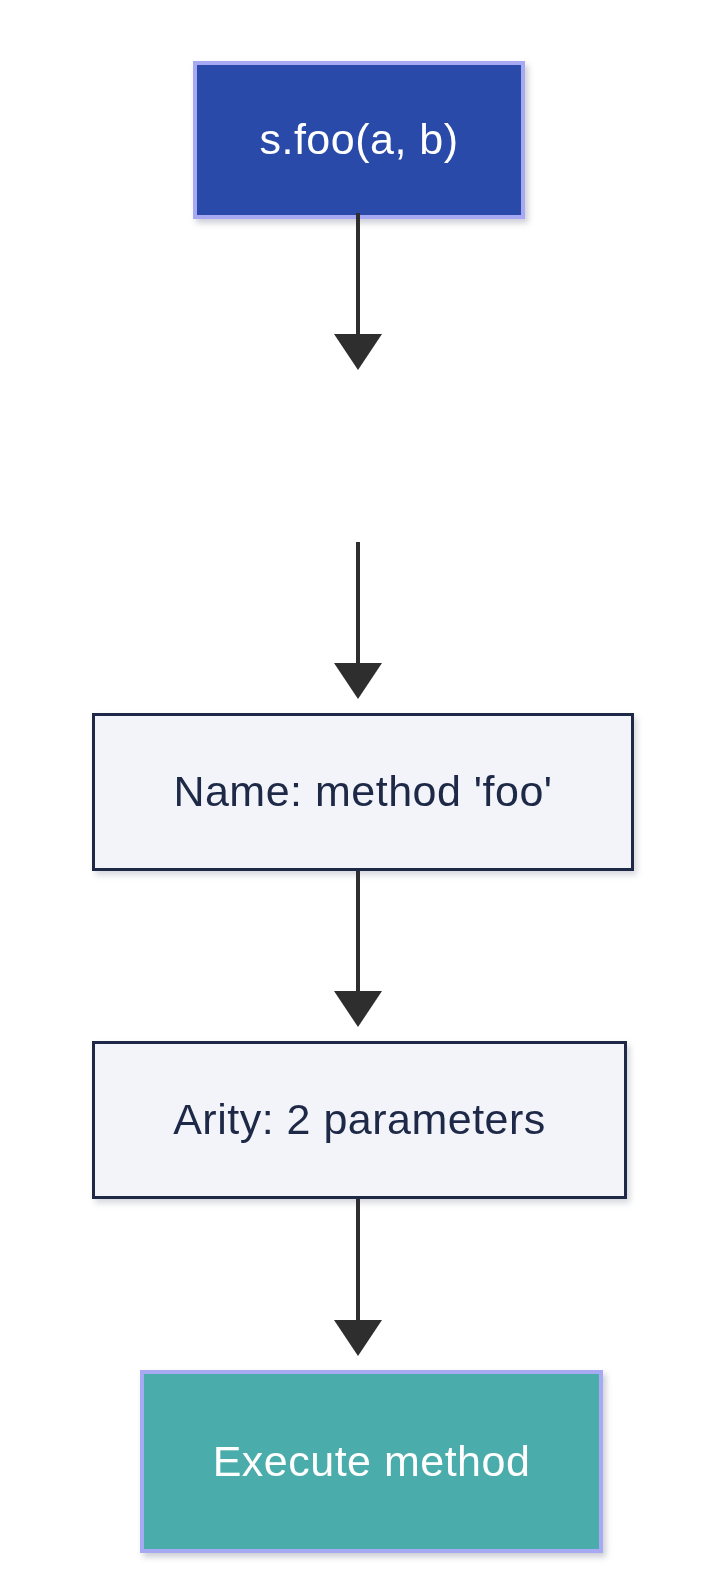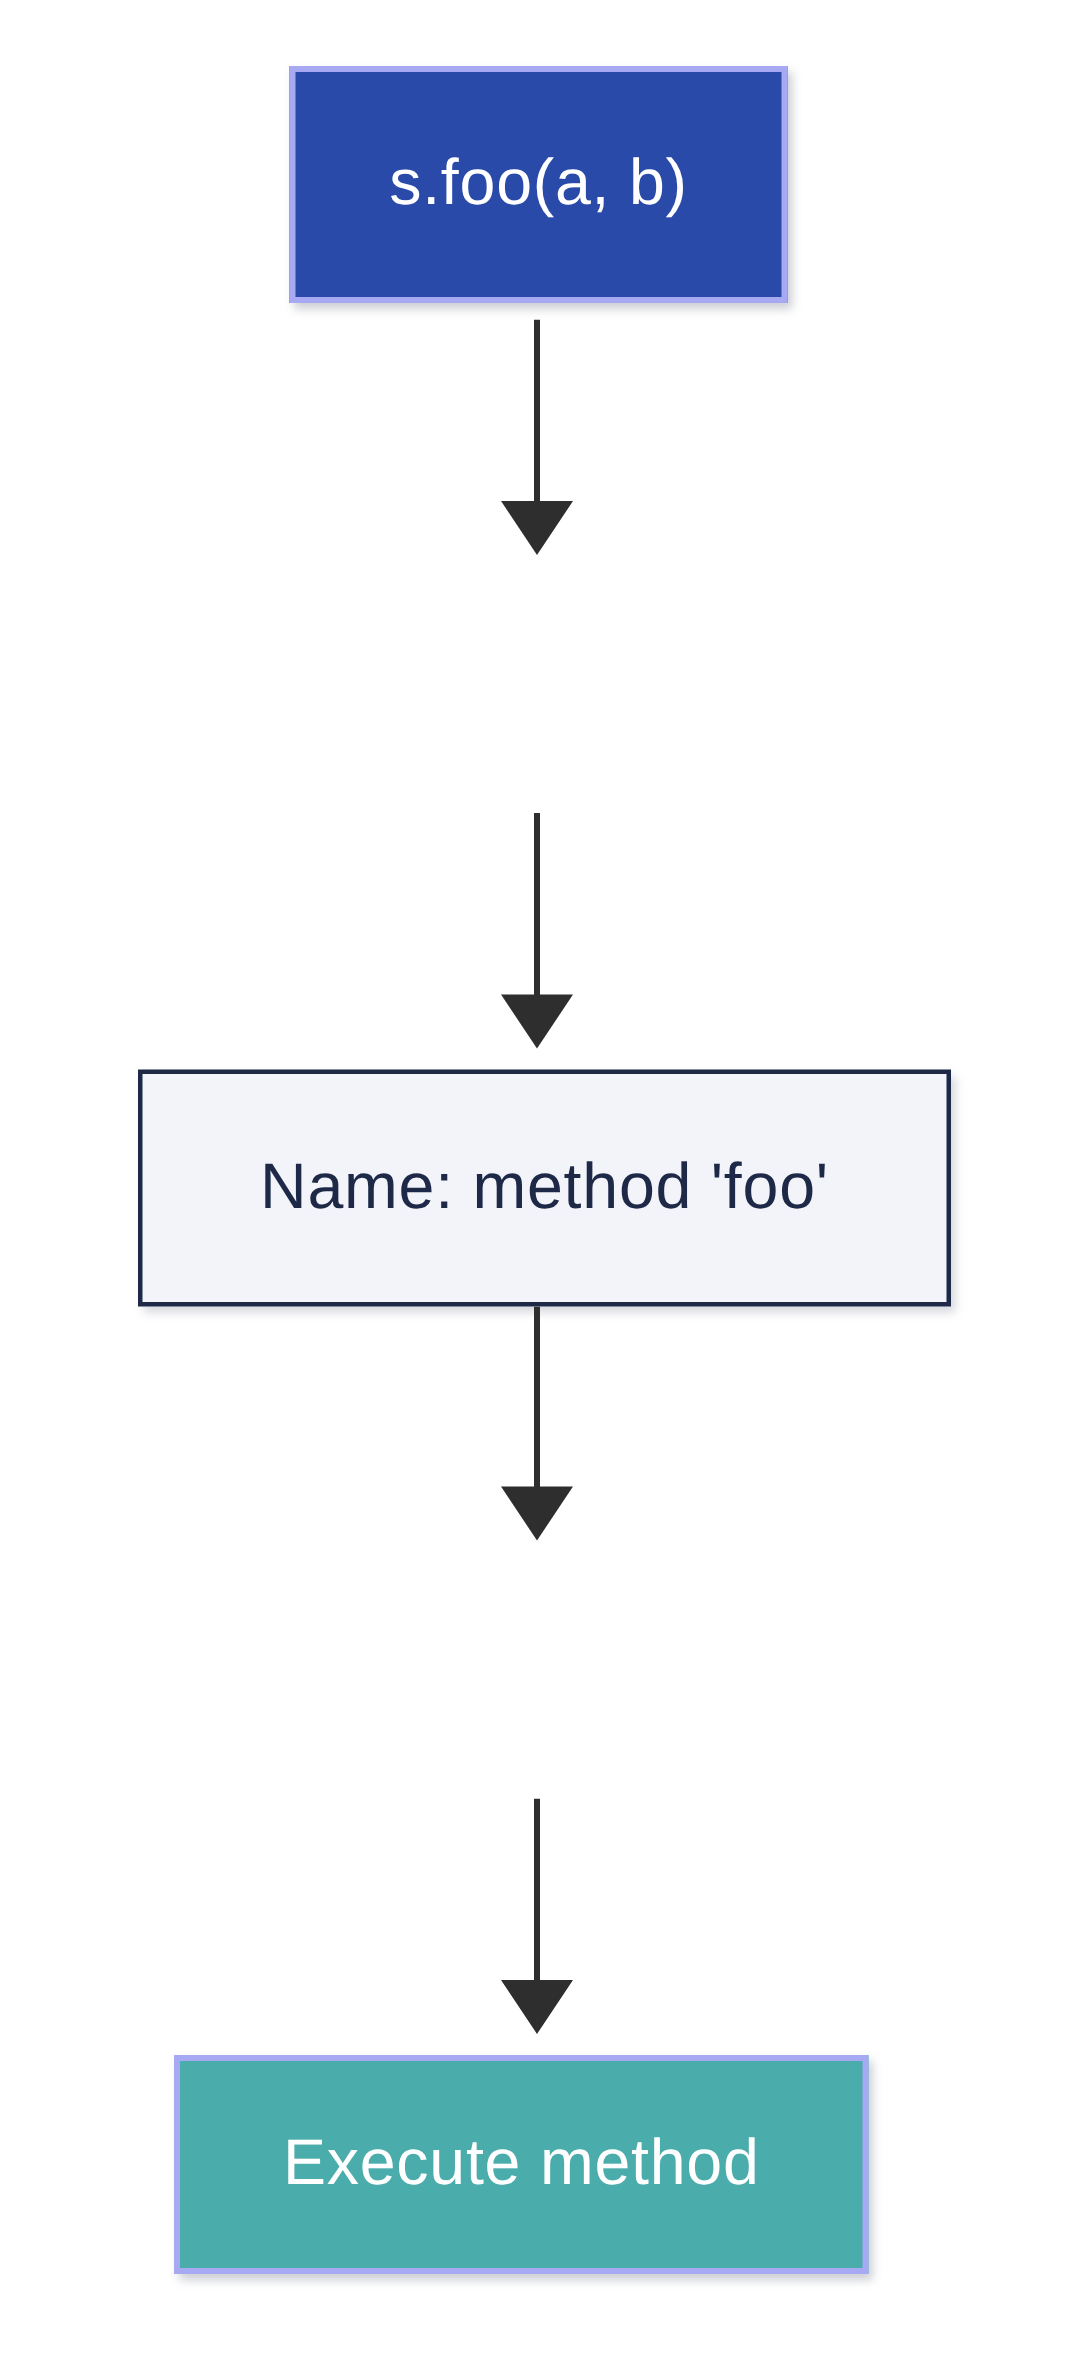--- a/index.html
+++ b/index.html
@@ -27,25 +27,25 @@
     letter-spacing: 0.5px;
   }
   .node.accent {
     border: 4px solid;
     box-shadow: 3px 4px 6px rgba(110, 115, 135, 0.35);
   }
   .node.plain {
     border: 3px solid;
     box-shadow: 3px 4px 6px rgba(110, 115, 135, 0.28);
   }
-  .node-call    { left: 193px; top: 44px;   width: 332px; height: 158px; }
+  .node-call    { left: 193px; top: 61px;   width: 332px; height: 158px; }
   .node-recv    { left: 92px;  top: 384px;  width: 535px; height: 158px; }
   .node-name    { left: 92px;  top: 713px;  width: 542px; height: 158px; }
   .node-arity   { left: 92px;  top: 1041px; width: 535px; height: 158px; }
-  .node-exec    { left: 116px; top: 1370px; width: 463px; height: 146px; }
+  .node-exec    { left: 140px; top: 1370px; width: 463px; height: 183px; }
   .connector {
     position: absolute;
     left: 329px;
     width: 58px;
     display: block;
   }
   .conn-1 { top: 213px;  height: 171px; }
   .conn-2 { top: 542px;  height: 171px; }
   .conn-3 { top: 871px;  height: 170px; }
   .conn-4 { top: 1199px; height: 171px; }
@@ -72,20 +72,23 @@
 
   <div class="node plain node-name" style="background: rgb(242, 244, 249); border-color: rgb(29, 41, 71); color: rgb(29, 41, 71);">
     <span>Name: method 'foo'</span>
   </div>
 
   <svg class="connector conn-3" viewBox="0 0 58 170" xmlns="http://www.w3.org/2000/svg">
     <line x1="29" y1="0" x2="29" y2="124" stroke-width="4" stroke="#2e2e2e"></line>
     <polygon points="5,120 53,120 29,156" fill="#2e2e2e"></polygon>
   </svg>
 
+  <div class="node plain node-arity" style="background: rgb(242, 244, 249); border-color: rgb(29, 41, 71); color: rgb(29, 41, 71);">
+    <span>Arity: 2 parameters</span>
+  </div>
 
   <svg class="connector conn-4" viewBox="0 0 58 171" xmlns="http://www.w3.org/2000/svg">
     <line x1="29" y1="0" x2="29" y2="125" stroke-width="4" stroke="#2e2e2e"></line>
     <polygon points="5,121 53,121 29,157" fill="#2e2e2e"></polygon>
   </svg>
 
   <div class="node accent node-exec" style="background: rgb(74, 172, 171); border-color: rgb(167, 170, 242); color: rgb(255, 255, 255);">
     <span>Execute method</span>
   </div>
 

